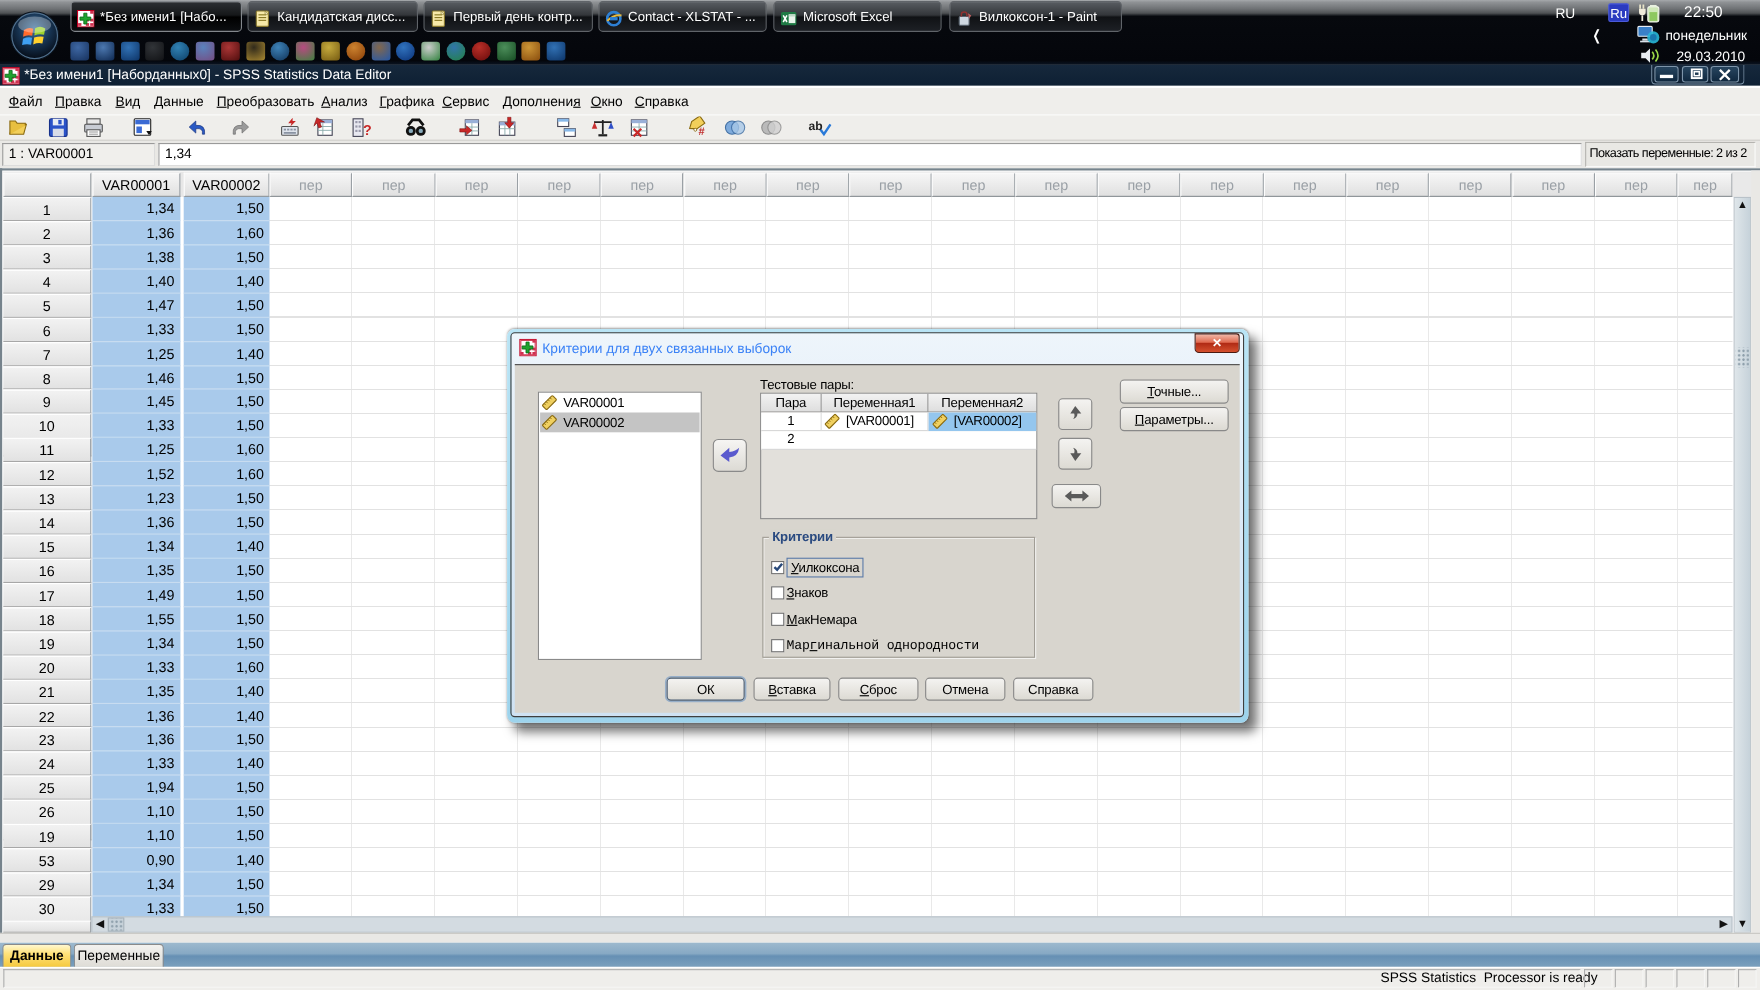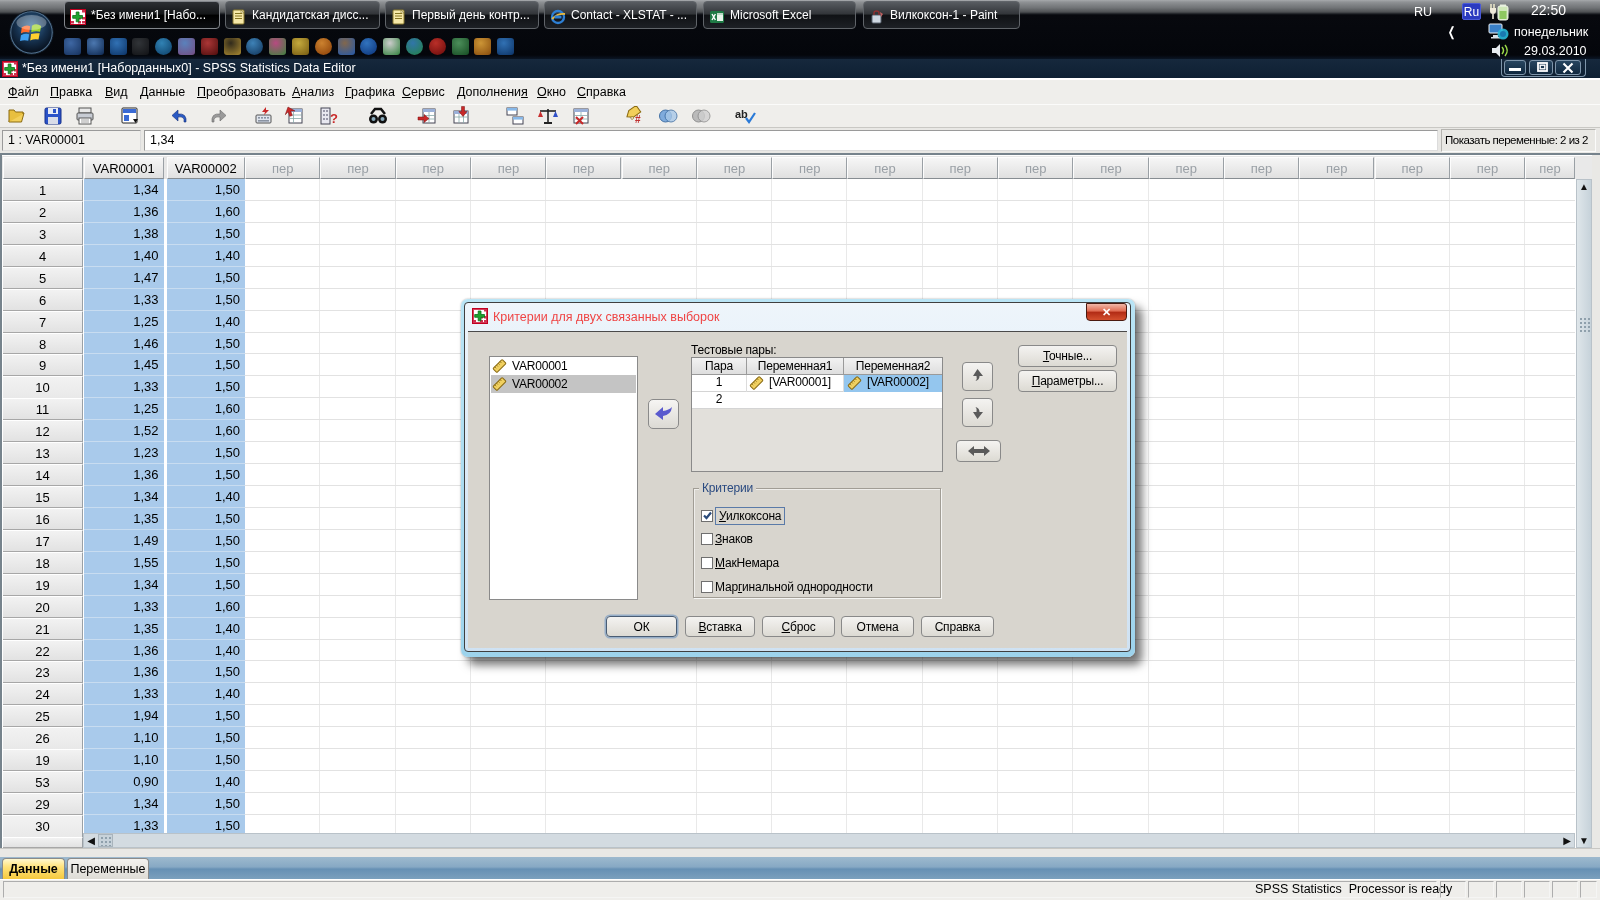--- a/index.html
+++ b/index.html
@@ -458,21 +458,21 @@
 <rect x="0.5" y="0.5" width="15" height="15" fill="#fff" stroke="#c00020"></rect>
 <rect x="1.5" y="1.5" width="13" height="13" fill="none" stroke="#d8405c" stroke-width="1"></rect>
 <rect x="8" y="8" width="3" height="2.5" fill="#d03050"></rect>
     <rect x="12" y="8" width="3" height="2.5" fill="#d03050"></rect>
 <rect x="8" y="12" width="3" height="2.5" fill="#d03050"></rect>
     <rect x="12" y="12" width="3" height="2.5" fill="#d03050"></rect>
 <rect x="1" y="12" width="3" height="2.5" fill="#d03050"></rect>
     <rect x="12" y="1" width="3" height="2.5" fill="#d03050"></rect>
 <path d="M6.2 3 h2.8 v3.5 h3.5 v2.8 h-3.5 v3.5 h-2.8 v-3.5 h-3.5 v-2.8 h3.5 z" fill="#1fa32e" stroke="#0c6e1a" stroke-width="0.8"></path>
 </svg>
-<div class="ab" style="left:493px;top:310px;font-size:12.5px;color:#ef4444">Критерии для двух связанных выборок</div>
+<div class="ab" style="left:493px;top:310px;font-size:12.5px;color:#3b82f6">Критерии для двух связанных выборок</div>
 <div class="ab" style="left:1086px;top:303px;width:41px;height:18px;background:linear-gradient(#f0b8a8,#e06a50 45%,#b02a14 50%,#d4502e);border:1px solid #4a1a10;border-radius:0 3px 4px 4px;color:#fff;text-align:center;font-size:11px;line-height:17px;font-weight:bold">✕</div>
 <div class="ab" style="left:489px;top:356px;width:149px;height:244px;background:#fff;border:1px solid #8a8a8a"></div>
 <div class="ab" style="left:491px;top:375px;width:145px;height:18px;background:#c4c4c4"></div>
 <div class="ab" style="left:492px;top:359px;width:15px;height:14px"><svg width="15" height="14" viewBox="0 0 15 14">
       <g transform="rotate(-45 7.5 7)">
         <rect x="1" y="4.2" width="13" height="5.6" rx="1" fill="#f0d060" stroke="#8a6a10"></rect>
         <path d="M3.5 4.2 v2 M6 4.2 v2 M8.5 4.2 v2 M11 4.2 v2" stroke="#8a6a10" stroke-width="0.8"></path>
       </g>
     </svg></div>
 <div class="ab" style="left:512px;top:359px;font-size:12px;letter-spacing:-0.2px">VAR00001</div>
@@ -524,28 +524,28 @@
 <svg class="ab" style="left:970px;top:404px" width="15" height="16" viewBox="0 0 15 16">
     <path d="M7.5 15 L13 8 h-3.5 q0-4-4-5 2 2 1 5 H3 z" fill="#5a5a5a"></path>
   </svg>
 <div class="dbtn" style="left:956px;top:440px;width:45px;height:22px"></div>
 <svg class="ab" style="left:967px;top:445px" width="24" height="12" viewBox="0 0 24 12">
     <path d="M1 6 L7 1 v3 h10 V1 l6 5 -6 5 V8 H7 v3 z" fill="#5a5a5a"></path>
   </svg>
 <div class="dbtn" style="left:1018px;top:345px;width:99px;height:22px;line-height:21px"><u>Т</u>очные...</div>
 <div class="dbtn" style="left:1018px;top:370px;width:99px;height:22px;line-height:21px"><u>П</u>араметры...</div>
 <div class="gbx" style="left:693px;top:488px;width:248px;height:110px"></div>
-<div class="ab" style="left:699px;top:481px;font-size:12px;letter-spacing:-0.2px;font-weight:normal;color:#2a4a80;background:#d8d5ce;padding:0 3px">Критерии</div>
+<div class="ab" style="left:699px;top:481px;font-size:12px;letter-spacing:-0.2px;font-weight:bold;color:#2a4a80;background:#d8d5ce;padding:0 3px">Критерии</div>
 <div class="cb" style="left:701px;top:510px"></div>
 <svg class="ab" style="left:702px;top:510px" width="11" height="11" viewBox="0 0 11 11">
     <path d="M2 5.5 L4.5 8 9 2.5" stroke="#2a4a7a" stroke-width="2.2" fill="none"></path>
   </svg>
 <div class="dlbl" style="left:715px;top:507px;border:1px solid #5a7aa8;padding:1px 3px;"><u>У</u>илкоксона</div>
 <div class="cb" style="left:701px;top:533px"></div>
 <div class="dlbl" style="left:715px;top:530px;padding:2px 4px 2px 0;"><u>З</u>наков</div>
 <div class="cb" style="left:701px;top:557px"></div>
 <div class="dlbl" style="left:715px;top:554px;padding:2px 4px 2px 0;"><u>М</u>акНемара</div>
 <div class="cb" style="left:701px;top:581px"></div>
-<div class="dlbl" style="left:715px;top:578px;padding:2px 4px 4px 0;">Мар<u>г</u>инальной однородности</div>
+<div class="dlbl" style="left:715px;top:578px;padding:2px 4px 4px 0;font-family:Liberation Mono, monospace;">Мар<u>г</u>инальной однородности</div>
 <div class="dbtn" style="left:606px;top:616px;width:71px;height:21px;line-height:20px;box-shadow:0 0 0 1.5px #96aec8;border-color:#4a5d74">ОК</div>
 <div class="dbtn" style="left:685px;top:616px;width:70px;height:21px;line-height:20px"><u>В</u>ставка</div>
 <div class="dbtn" style="left:762px;top:616px;width:73px;height:21px;line-height:20px"><u>С</u>брос</div>
 <div class="dbtn" style="left:841px;top:616px;width:73px;height:21px;line-height:20px">Отмена</div>
 <div class="dbtn" style="left:921px;top:616px;width:73px;height:21px;line-height:20px">Справка</div>
 </body></html>

